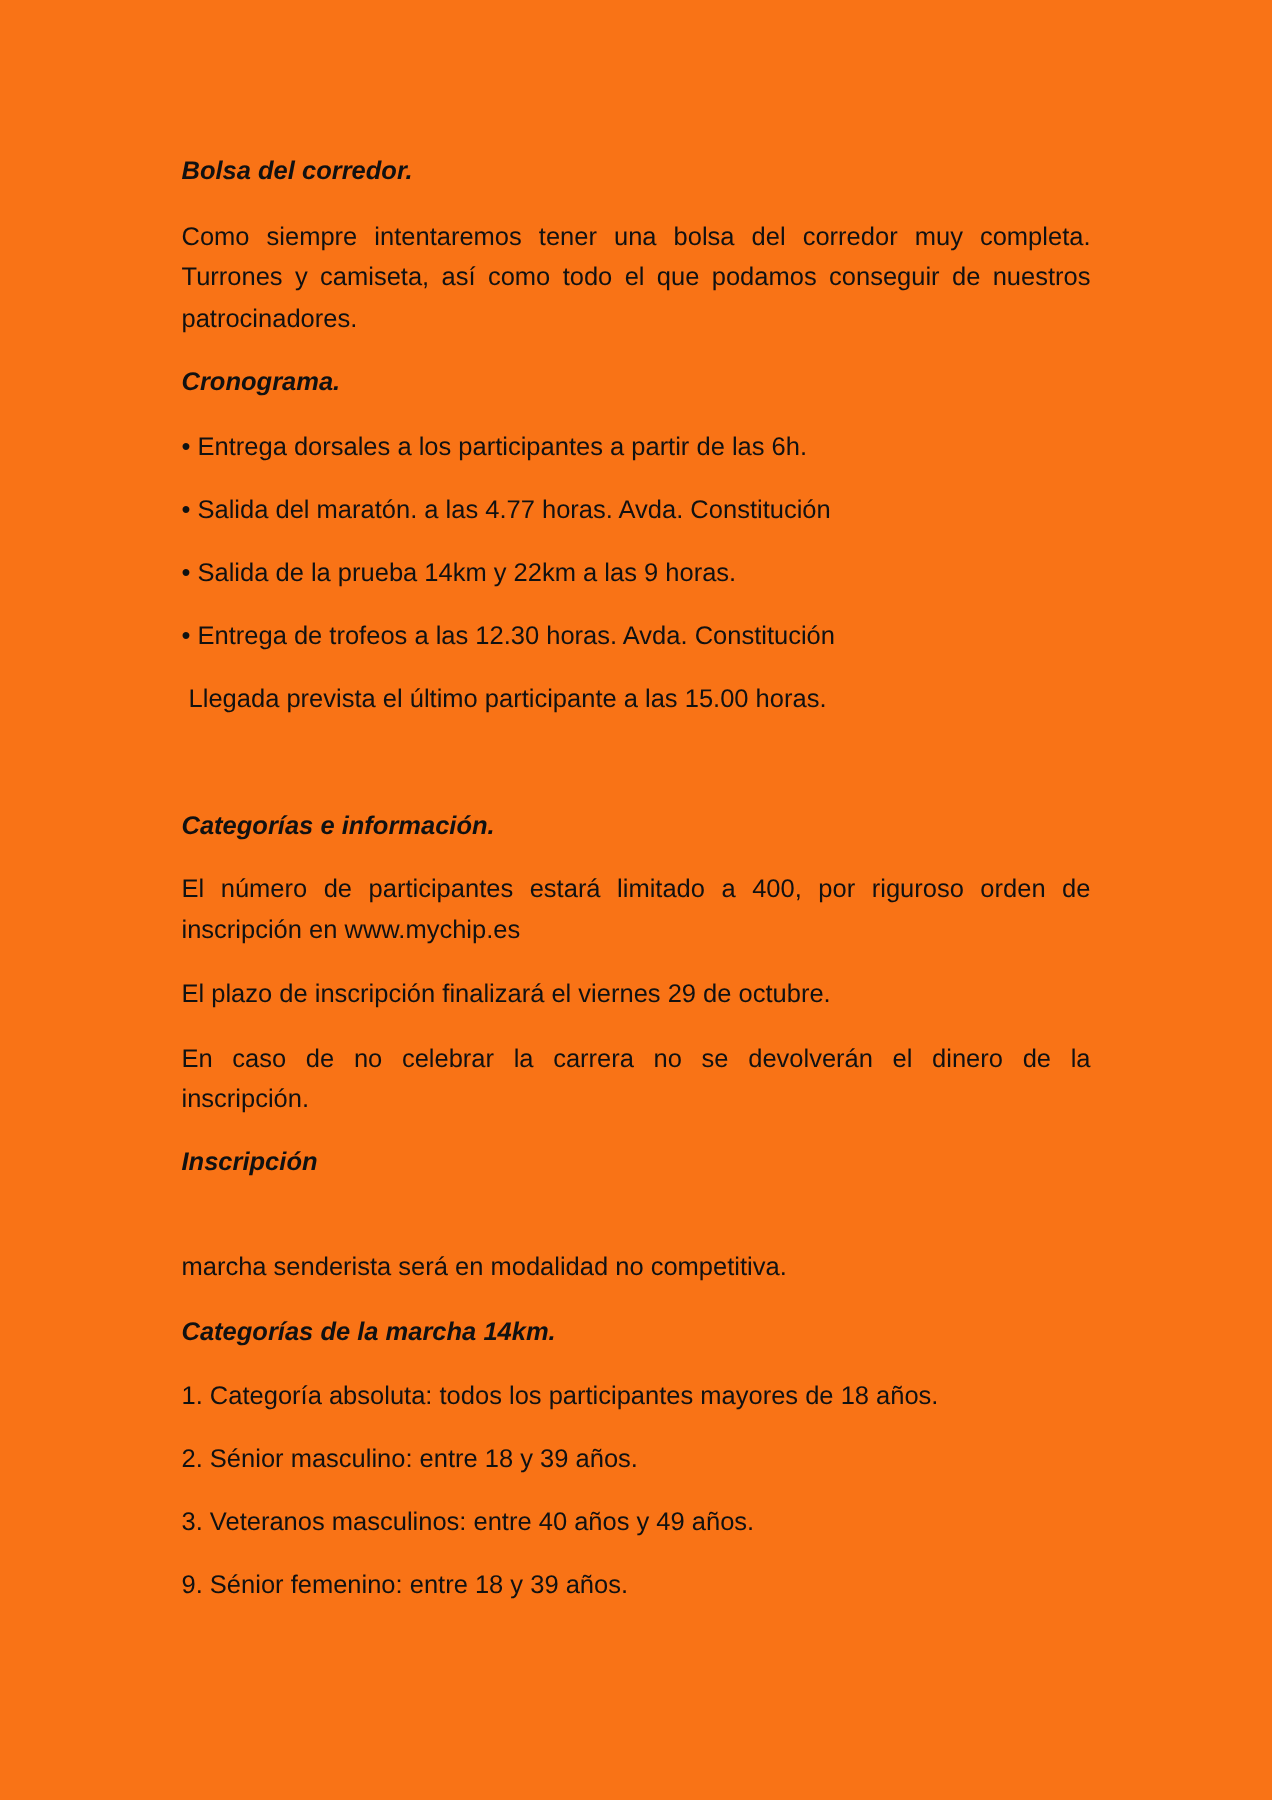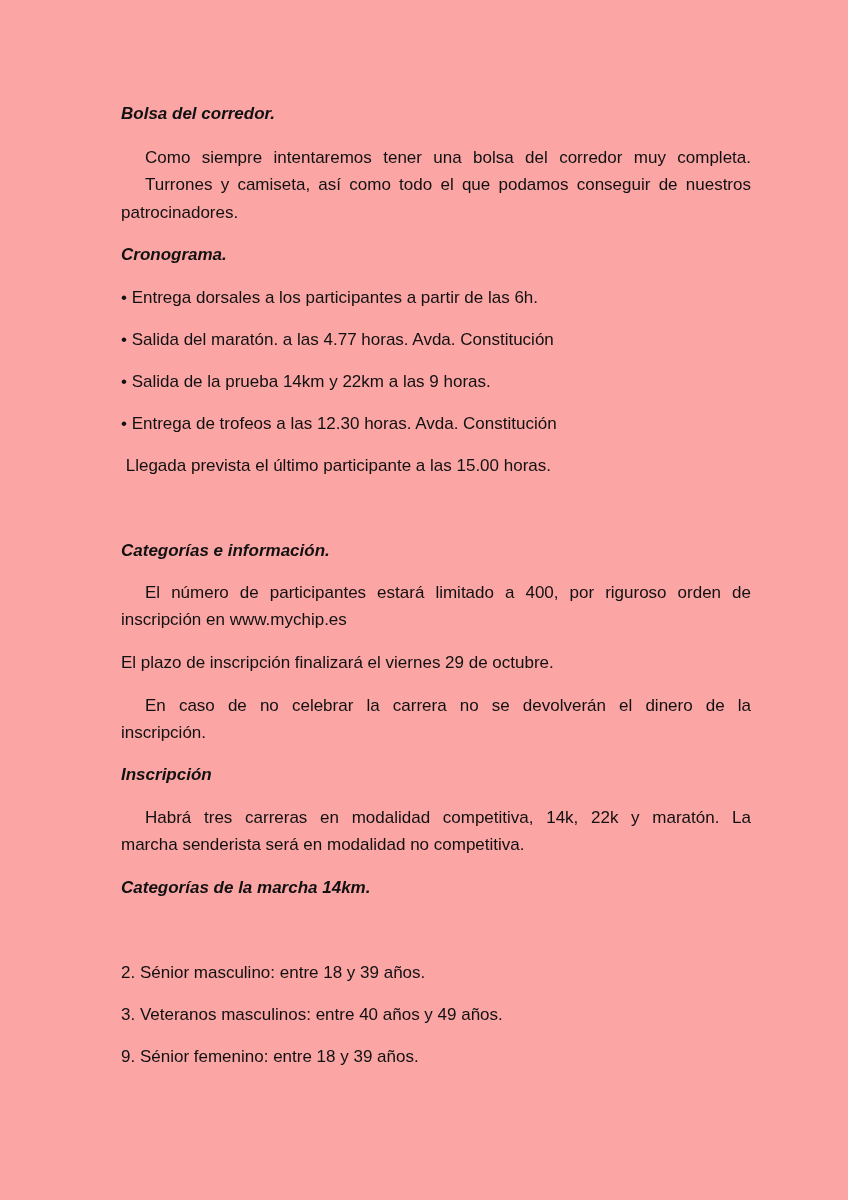--- a/index.html
+++ b/index.html
@@ -1,21 +1,21 @@
 <!DOCTYPE html>
 <html><head>
 <meta charset="utf-8">
 <style>
   html, body { margin: 0; padding: 0; background: #ffffff; }
   body { width: 848px; height: 1200px; position: relative; overflow: hidden;
          font-family: "Liberation Sans", sans-serif; color: #111111; }
-  .page { position: absolute; left: 0; top: 0; width: 848px; height: 1200px; background: #fca5a5; }
+  .page { position: absolute; left: 0; top: 0; width: 848px; height: 1200px; background: #f97316; }
   .ln { position: absolute; left: 121px; font-size: 17px; line-height: 20px; white-space: nowrap; }
   .h { font-weight: bold; font-style: italic; }
-  .just { width: 606px; text-align: justify; text-align-last: justify; white-space: normal; margin-left: 24px; }
+  .just { width: 606px; text-align: justify; text-align-last: justify; white-space: normal; }
 </style>
 </head>
 <body>
 
 <div class="page">
 
   <div class="ln h" style="top:104px">Bolsa del corredor.</div>
   <div class="ln just" style="top:148px">Como siempre intentaremos tener una bolsa del corredor muy completa.</div>
   <div class="ln just" style="top:175px">Turrones y camiseta, así como todo el que podamos conseguir de nuestros</div>
   <div class="ln" style="top:203px">patrocinadores.</div>
@@ -28,21 +28,21 @@
   <div class="ln" style="top:456px; white-space:pre"> Llegada prevista el último participante a las 15.00 horas.</div>
 
   <div class="ln h" style="top:541px">Categorías e información.</div>
   <div class="ln just" style="top:583px">El número de participantes estará limitado a 400, por riguroso orden de</div>
   <div class="ln" style="top:610px">inscripción en www.mychip.es</div>
   <div class="ln" style="top:653px">El plazo de inscripción finalizará el viernes 29 de octubre.</div>
   <div class="ln just" style="top:696px">En caso de no celebrar la carrera no se devolverán el dinero de la</div>
   <div class="ln" style="top:723px">inscripción.</div>
 
   <div class="ln h" style="top:765px">Inscripción</div>
-  <div class="ln just" style="top:808px">Habrá tres carreras en modalidad competitiva, 14k, 22k y maratón. La</div>
   <div class="ln" style="top:835px">marcha senderista será en modalidad no competitiva.</div>
 
   <div class="ln h" style="top:878px">Categorías de la marcha 14km.</div>
+  <div class="ln" style="top:921px">1. Categoría absoluta: todos los participantes mayores de 18 años.</div>
   <div class="ln" style="top:963px">2. Sénior masculino: entre 18 y 39 años.</div>
   <div class="ln" style="top:1005px">3. Veteranos masculinos: entre 40 años y 49 años.</div>
   <div class="ln" style="top:1047px">9. Sénior femenino: entre 18 y 39 años.</div>
 
 </div>
 
 </body></html>

